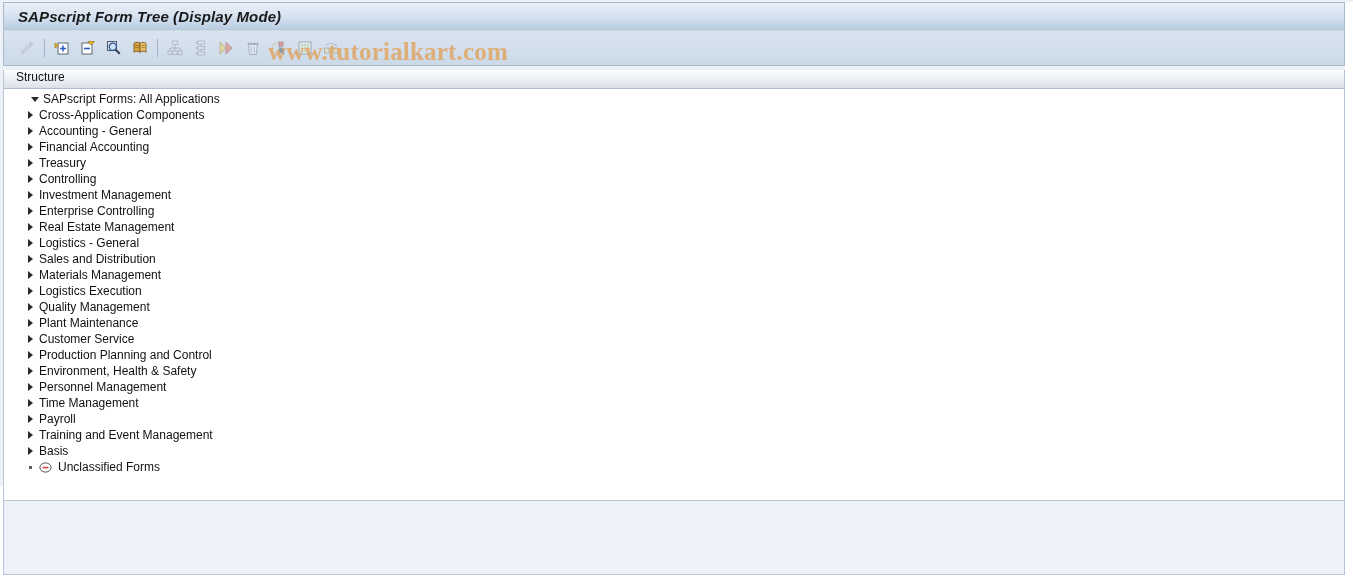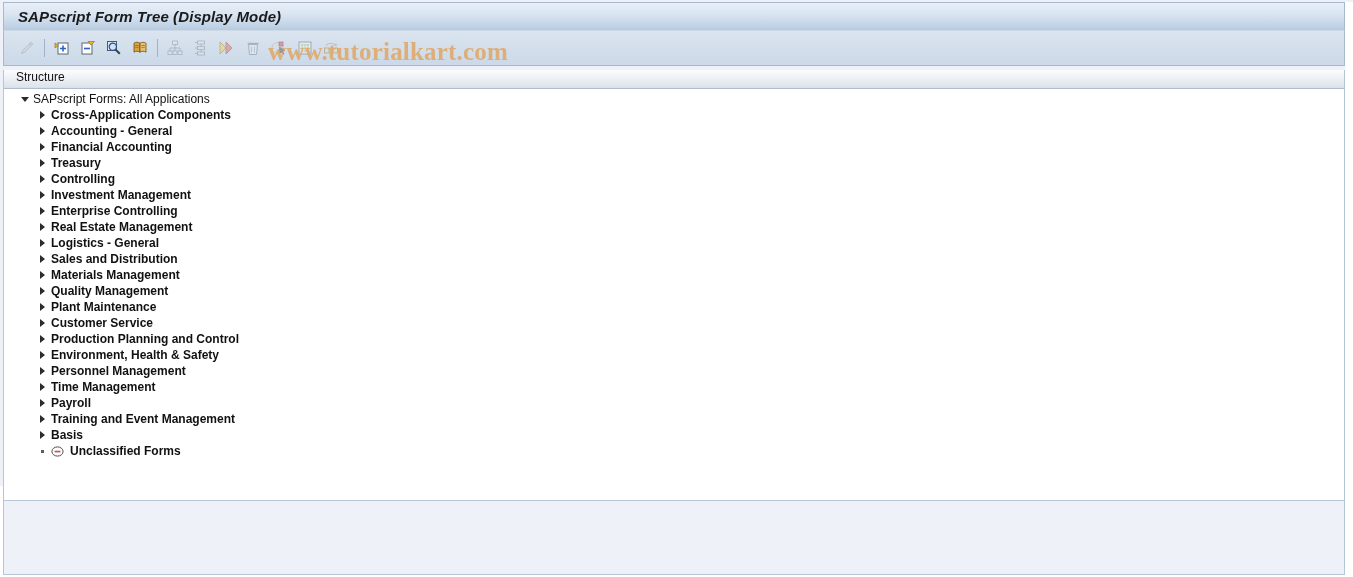--- a/index.html
+++ b/index.html
@@ -167,22 +167,22 @@
     width: 3px; height: 3px;
     background: #55606b;
   }
   .leaf-icon {
     width: 16px; height: 16px;
     display: flex; align-items: center; justify-content: center;
     flex: 0 0 auto;
     margin-right: 3px;
   }
 
-  .indent-0 { padding-left: 14px; }
-  .indent-1 { padding-left: 32px; font-weight: bold; }
+  .indent-0 { padding-left: 24px; }
+  .indent-1 { padding-left: 20px; }
 
   
   .bottom-pane {
     position: absolute;
     left: 3px;
     top: 500px;
     width: 1342px;
     height: 75px;
     box-sizing: border-box;
     background: #eef2f8;
@@ -374,20 +374,26 @@
         <div class="tree-row indent-1">
           <span class="twisty">
             <span class="tri-right"></span>
           </span>
           <span class="label">Materials Management</span>
         </div>
         <div class="tree-row indent-1">
           <span class="twisty">
             <span class="tri-right"></span>
           </span>
+          <span class="label">Logistics Execution</span>
+        </div>
+        <div class="tree-row indent-1">
+          <span class="twisty">
+            <span class="tri-right"></span>
+          </span>
           <span class="label">Quality Management</span>
         </div>
         <div class="tree-row indent-1">
           <span class="twisty">
             <span class="tri-right"></span>
           </span>
           <span class="label">Plant Maintenance</span>
         </div>
         <div class="tree-row indent-1">
           <span class="twisty">

